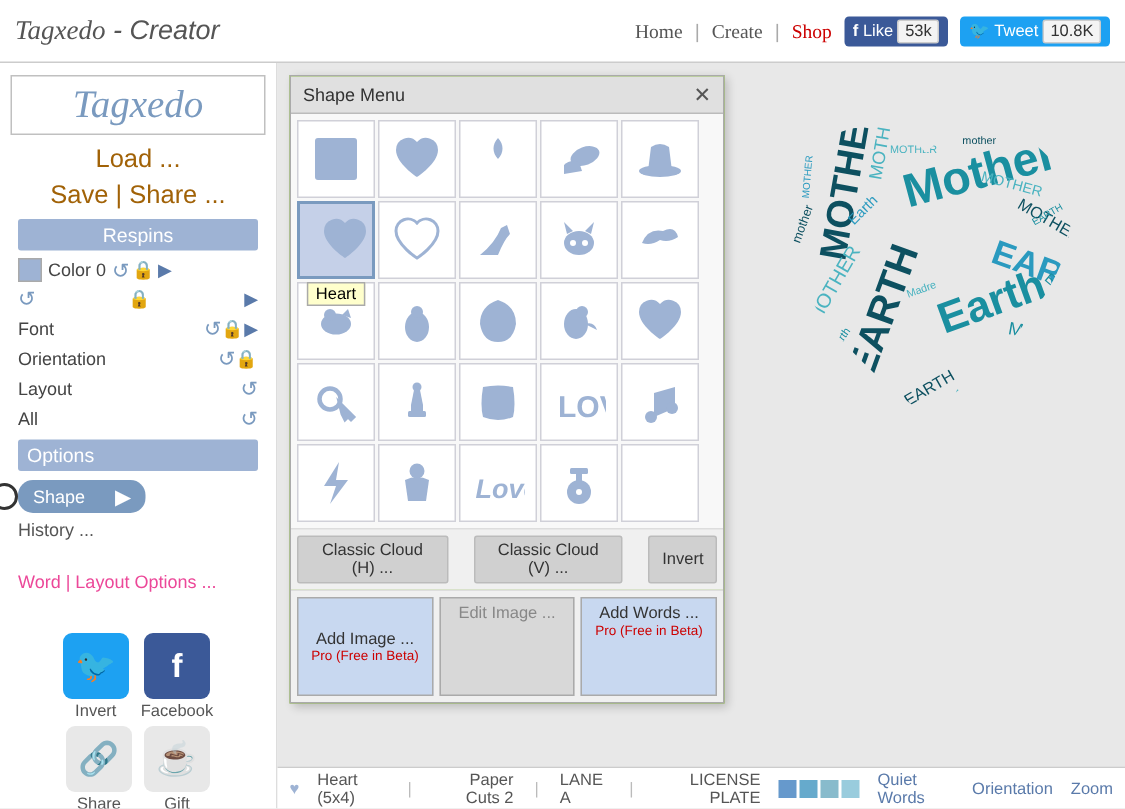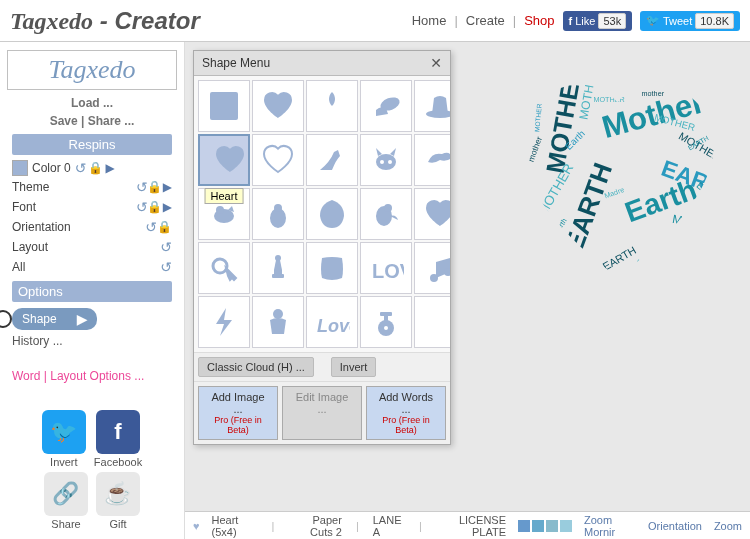--- a/index.html
+++ b/index.html
@@ -1,35 +1,35 @@
 <!DOCTYPE html>
 <html><head>
   <meta charset="utf-8">
   <style>
     * { box-sizing: border-box; margin: 0; padding: 0; }
     body { font-family: Arial, sans-serif; font-size: 12px; background: #f0f0f0; width: 750px; height: 539px; overflow: hidden; }
 
     
     #header { background: #fff; border-bottom: 1px solid #ccc; padding: 6px 10px; display: flex; align-items: center; justify-content: space-between; height: 42px; }
-    #header h1 { font-size: 24px; font-weight: bold; color: #333; }
+    #header h1 { font-size: 18px; font-weight: normal; color: #333; }
     #header h1 span { font-style: italic; color: #555; }
     .header-nav { display: flex; align-items: center; gap: 8px; font-size: 13px; }
-    .header-nav a { color: #555; text-decoration: none; }
+    .header-nav a { color: #555; text-decoration: none; font-family: Liberation Serif, serif; }
     .header-nav .sep { color: #aaa; }
     .fb-btn { background: #3b5998; color: #fff; padding: 2px 6px; border-radius: 3px; font-size: 11px; display: flex; align-items: center; gap: 3px; }
     .tw-btn { background: #1da1f2; color: #fff; padding: 2px 6px; border-radius: 3px; font-size: 11px; display: flex; align-items: center; gap: 3px; }
     .count-badge { background: #f4f4f4; border: 1px solid #ccc; color: #333; padding: 1px 4px; border-radius: 2px; font-size: 11px; }
 
     
     #main { display: flex; height: 497px; }
 
     
     #sidebar { width: 185px; background: #fff; border-right: 1px solid #ddd; display: flex; flex-direction: column; align-items: center; padding-top: 8px; flex-shrink: 0; }
     .tagxedo-logo { font-family: Georgia, serif; font-style: italic; font-size: 26px; color: #7a9abf; margin-bottom: 4px; border: 1px solid #c0c0c0; padding: 4px 12px; width: 170px; text-align: center; }
-    .sidebar-btn { font-size: 12px; color: #737373; cursor: pointer; margin: 2px 0; font-weight: bold; }
+    .sidebar-btn { font-size: 17px; color: #a16207; cursor: pointer; margin: 2px 0; }
 
     .sidebar-section-btn {
       background: #9eb3d4;
       color: #fff;
       width: 160px;
       text-align: center;
       padding: 3px 0;
       border-radius: 2px;
       margin: 4px 0;
       font-size: 13px;
@@ -58,36 +58,36 @@
     .social-label { font-size: 11px; color: #555; }
 
     .share-gift-row { display: flex; gap: 8px; margin-top: 4px; }
     .share-btn-icon { width: 44px; height: 44px; background: #e8e8e8; border-radius: 6px; display: flex; align-items: center; justify-content: center; font-size: 22px; cursor: pointer; }
     .gift-icon { width: 44px; height: 44px; background: #e8e8e8; border-radius: 6px; display: flex; align-items: center; justify-content: center; font-size: 22px; cursor: pointer; }
 
     
     #center { flex: 1; position: relative; background: #e8e8e8; }
 
     
-    #shape-menu { position: absolute; top: 8px; left: 8px; width: 258px; background: #84cc16; border: 1px solid #aaa; z-index: 10; box-shadow: 2px 2px 6px rgba(0,0,0,0.2); }
+    #shape-menu { position: absolute; top: 8px; left: 8px; width: 290px; background: #84cc16; border: 1px solid #aaa; z-index: 10; box-shadow: 2px 2px 6px rgba(0,0,0,0.2); }
     .shape-menu-header { background: #e0e0e0; padding: 4px 8px; display: flex; justify-content: space-between; align-items: center; font-size: 12px; color: #333; border-bottom: 1px solid #bbb; }
     .shape-menu-close { cursor: pointer; font-size: 14px; color: #555; }
 
     .shape-grid { display: grid; grid-template-columns: repeat(5, 52px); gap: 2px; padding: 4px; max-height: 330px; overflow-y: auto; background: #f8f8f8; }
     .shape-cell { width: 52px; height: 52px; background: #fff; border: 1px solid #d0d0d8; display: flex; align-items: center; justify-content: center; cursor: pointer; position: relative; }
     .shape-cell.selected { background: #c5d0e8; border: 2px solid #7a9abf; }
     .shape-cell svg { fill: #9eb3d4; }
 
     .shape-tooltip { position: absolute; bottom: -20px; left: 50%; transform: translateX(-50%); background: #ffffcc; border: 1px solid #aaa; padding: 1px 5px; font-size: 11px; white-space: nowrap; z-index: 20; pointer-events: none; }
 
     .shape-menu-footer { padding: 4px 4px; display: flex; gap: 17px; background: #f0f0f0; border-top: 1px solid #ddd; }
     .shape-footer-btn { background: #d0d0d0; border: 1px solid #bbb; padding: 3px 8px; font-size: 11px; cursor: pointer; border-radius: 2px; color: #333; }
 
     .add-words-row { padding: 4px; display: flex; gap: 4px; background: #f0f0f0; border-top: 1px solid #ddd; }
-    .add-img-btn { background: #c8d8f0; border: 1px solid #aaa; padding: 4px 8px; font-size: 11px; cursor: pointer; color: #333; flex: 1; text-align: center; }
+    .add-img-btn { background: #c8d8f0; border: 1px solid #aaa; padding: 21px 8px; font-size: 11px; cursor: pointer; color: #333; flex: 1; text-align: center; }
     .add-words-btn { background: #c8d8f0; border: 1px solid #aaa; padding: 4px 8px; font-size: 11px; cursor: pointer; color: #333; flex: 1; text-align: center; }
     .edit-img-btn { background: #d8d8d8; border: 1px solid #aaa; padding: 4px 8px; font-size: 11px; cursor: default; color: #888; flex: 1; text-align: center; }
     .pro-badge { display: block; font-size: 9px; color: #c00; }
 
     
     #statusbar { position: absolute; bottom: 0; left: 0; right: 0; height: 28px; background: #fff; border-top: 1px solid #ccc; display: flex; align-items: center; padding: 0 8px; gap: 12px; font-size: 11px; }
     .status-shape { color: #555; }
     .status-sep { color: #bbb; margin: 0 2px; }
     .status-paper { color: #555; text-align: right; }
     .status-font { color: #555; }
@@ -147,21 +147,20 @@
 
     <div class="color-row">
       <div class="color-swatch"></div>
       <span>Color 0</span>
       <span class="spin-icon" style="margin-left:4px;">↺</span>
       <span class="lock-icon" style="margin-left:2px;">🔒</span>
       <span class="arrow-icon" style="margin-left:2px;">▶</span>
     </div>
 
     <div class="sidebar-row">
-      <span class="sidebar-label">Theme</span>
       <span class="spin-icon">↺</span>
       <span class="lock-icon">🔒</span>
       <span class="arrow-icon">▶</span>
     </div>
 
     <div class="sidebar-row">
       <span class="sidebar-label">Font</span>
       <span class="spin-icon">↺</span>
       <span class="lock-icon">🔒</span>
       <span class="arrow-icon">▶</span>
@@ -379,20 +378,23 @@
             </svg>
         </div>
         <div class="shape-cell">
           <svg width="36" height="36" viewBox="0 0 36 36"></svg>
         </div>
       </div>
 
       <div class="shape-menu-footer">
         <button class="shape-footer-btn">
           <span>Classic Cloud (H) ...</span>
+        </button>
+        <button class="shape-footer-btn">
+          <span>Classic Cloud (V) ...</span>
         </button>
         <button class="shape-footer-btn">
           <span>Invert</span>
         </button>
       </div>
       <div class="add-words-row">
         <div class="add-img-btn">
           <span>Add Image ...</span><br>
           <span class="pro-badge">Pro (Free in Beta)</span>
         </div>
@@ -454,19 +456,19 @@
       <span class="status-sep">|</span>
       <span class="status-font">LANE A</span>
       <span class="status-sep">|</span>
       <span class="status-paper">LICENSE PLATE</span>
       <div class="status-squares">
         <div class="sq" style="background:#6699cc;"></div>
         <div class="sq" style="background:#66aacc;"></div>
         <div class="sq" style="background:#88bbcc;"></div>
         <div class="sq" style="background:#99ccdd;"></div>
       </div>
-      <span class="status-quiet">Zoom Mornir</span>
+      <span class="status-quiet">Quiet Words</span>
       <span class="status-fullscreen">Orientation</span>
       <span class="status-zoom">Zoom</span>
     </div>
 
   </div>
 </div>
 
 </body></html>

